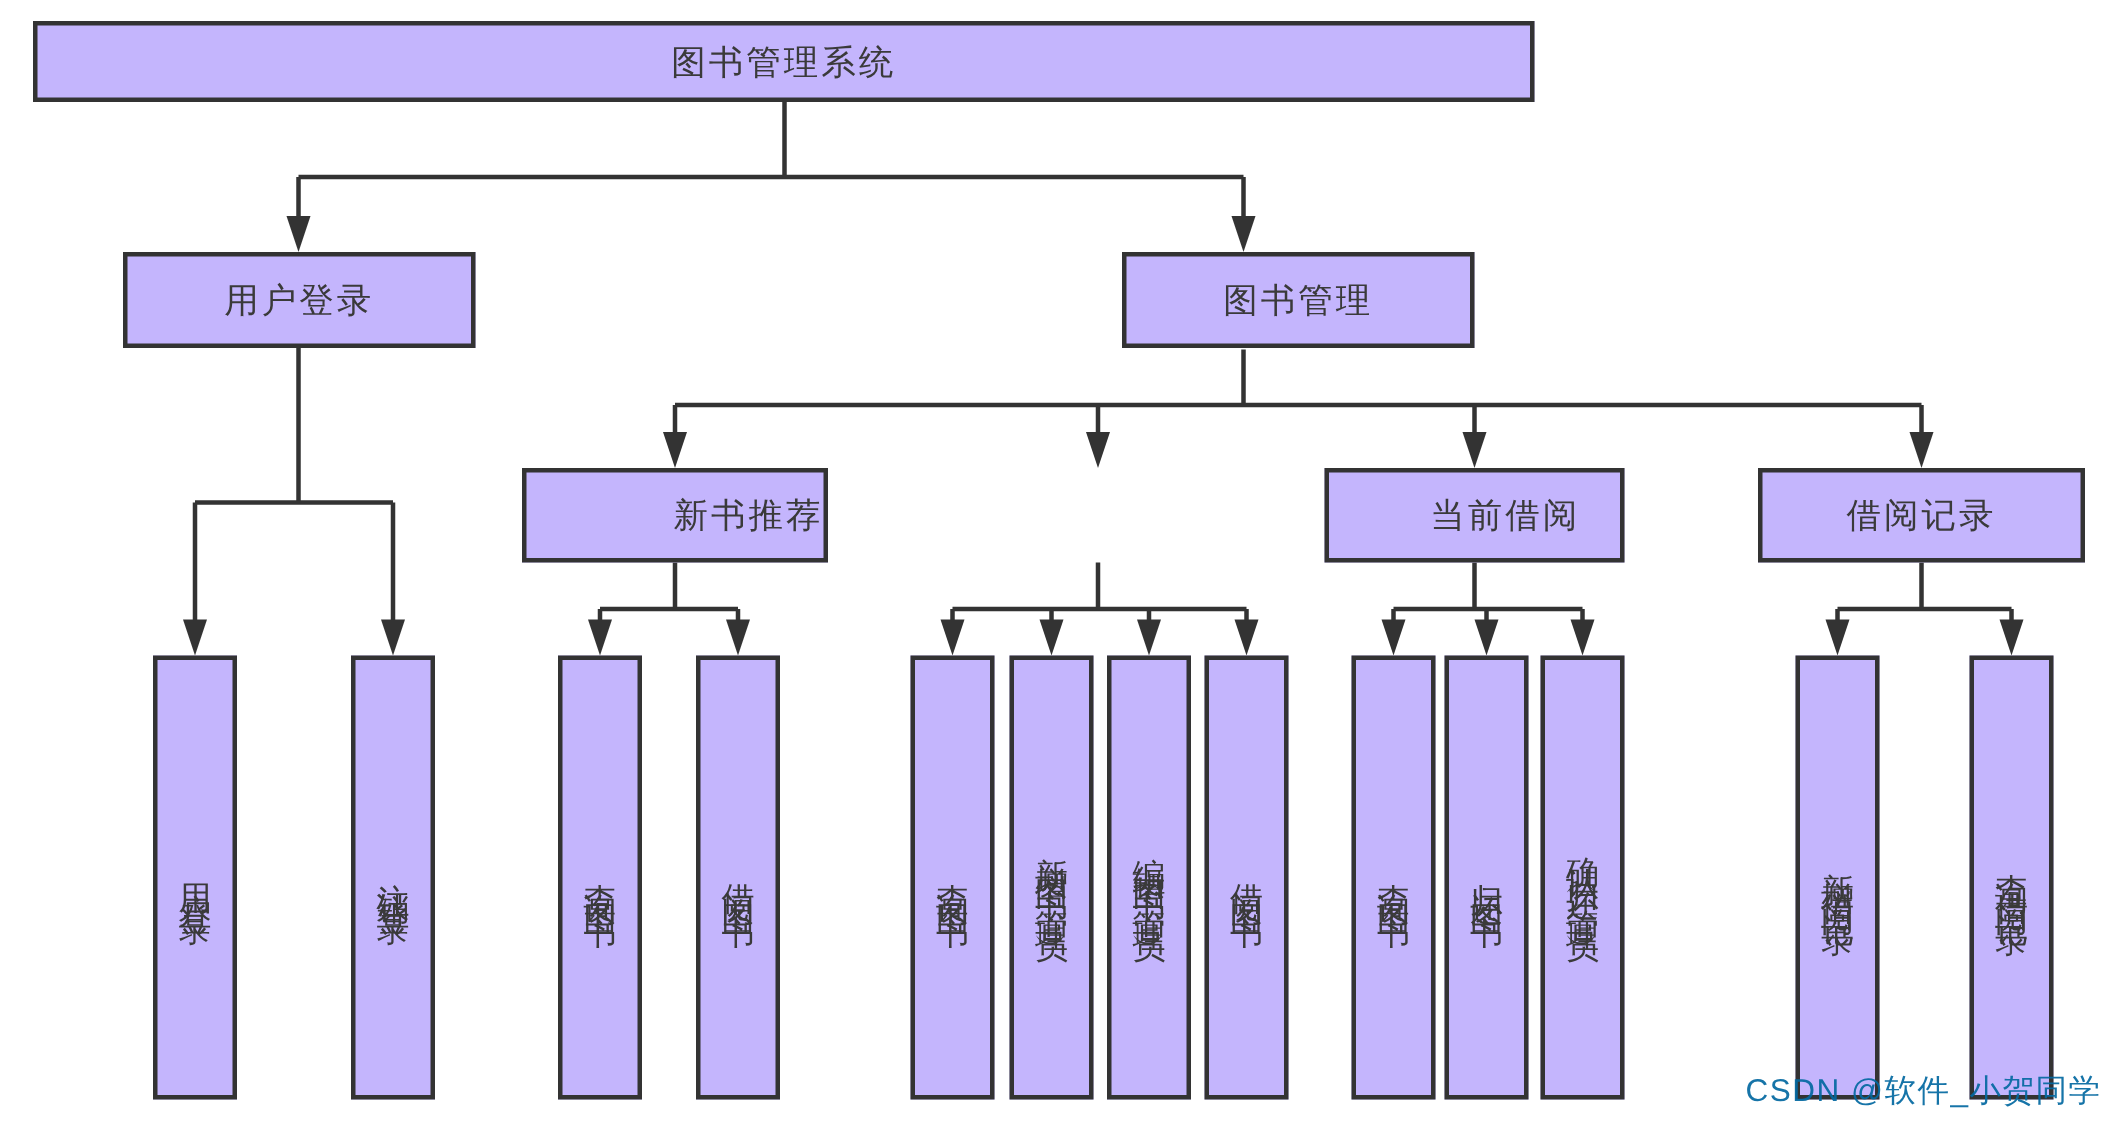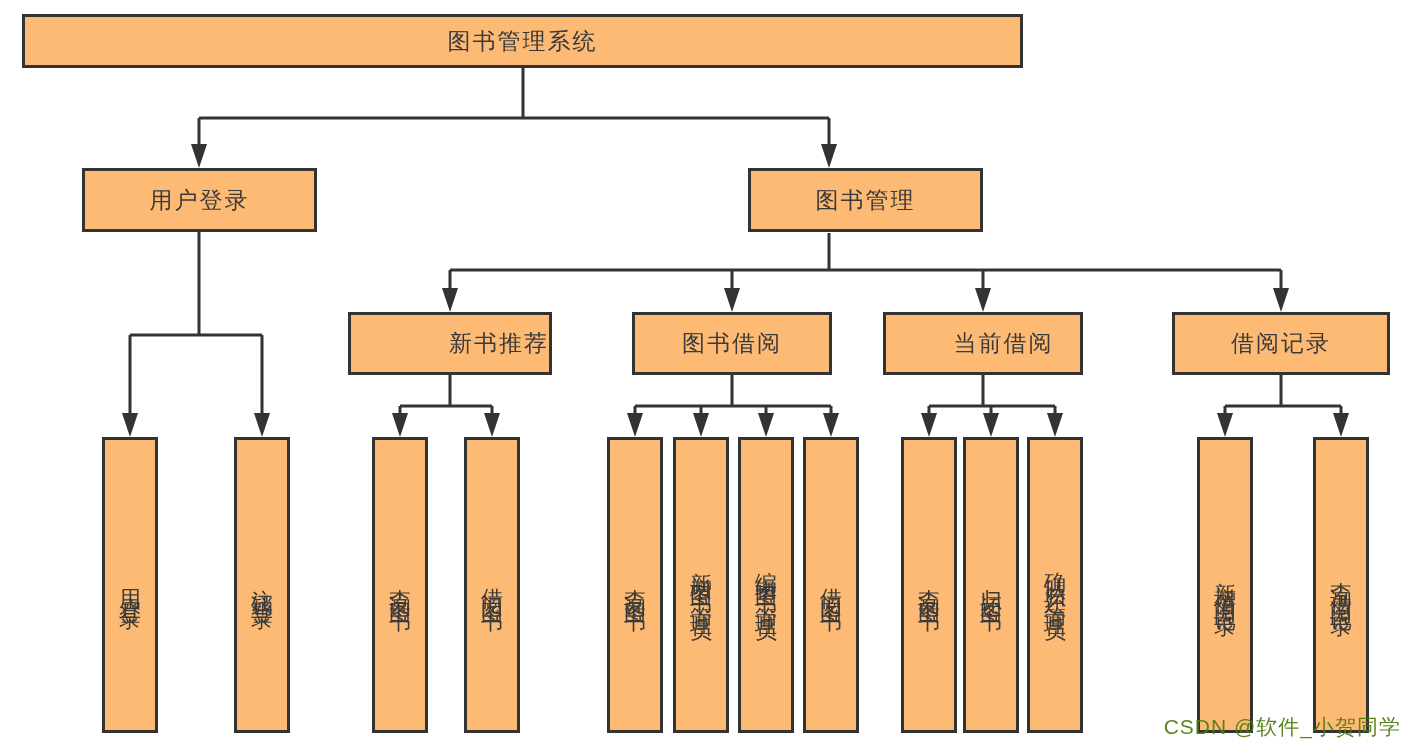--- a/index.html
+++ b/index.html
@@ -17,21 +17,21 @@
   }
   .connectors {
     position: absolute;
     left: 0;
     top: 0;
     z-index: 1;
   }
   .node {
     position: absolute;
     box-sizing: border-box;
-    background: #fdba74;
+    background: #c4b5fd;
     border: 3px solid #333333;
     display: flex;
     align-items: center;
     justify-content: center;
     z-index: 2;
     color: #3a3a3a;
   }
   .node .hlabel {
     font-size: 23px;
     letter-spacing: 2px;
@@ -53,21 +53,21 @@
   }
   .lvl1 { top: 168px; height: 64px; width: 235px; }
   .lvl2 { top: 312px; height: 63px; }
   .root-box { left: 22px; top: 14px; width: 1001px; height: 54px; }
   .watermark {
     position: absolute;
     right: 4px;
     top: 713px;
     z-index: 3;
     font-size: 21px;
-    color: #4d7c0f;
+    color: #0369a1;
     opacity: 0.92;
     letter-spacing: 1px;
     white-space: nowrap;
     margin-left: 20px;
   }
 </style>
 </head>
 <body>
 
 <div class="canvas">
@@ -138,23 +138,20 @@
   <div class="node lvl1" style="left:82px;">
     <span class="hlabel">用户登录</span>
   </div>
   <div class="node lvl1" style="left:748px;">
     <span class="hlabel">图书管理</span>
   </div>
 
   <div class="node lvl2" style="left:348px;width:204px;justify-content:flex-end;">
     <span class="hlabel">新书推荐</span>
   </div>
-  <div class="node lvl2" style="left:632px;width:200px;">
-    <span class="hlabel">图书借阅</span>
-  </div>
   <div class="node lvl2" style="left:883px;width:200px;padding-left:41px;">
     <span class="hlabel">当前借阅</span>
   </div>
   <div class="node lvl2" style="left:1172px;width:218px;text-align:right;">
     <span class="hlabel">借阅记录</span>
   </div>
 
   <div class="node leaf" style="left:102px;">
     <span class="vlabel">用户登录</span>
   </div>

